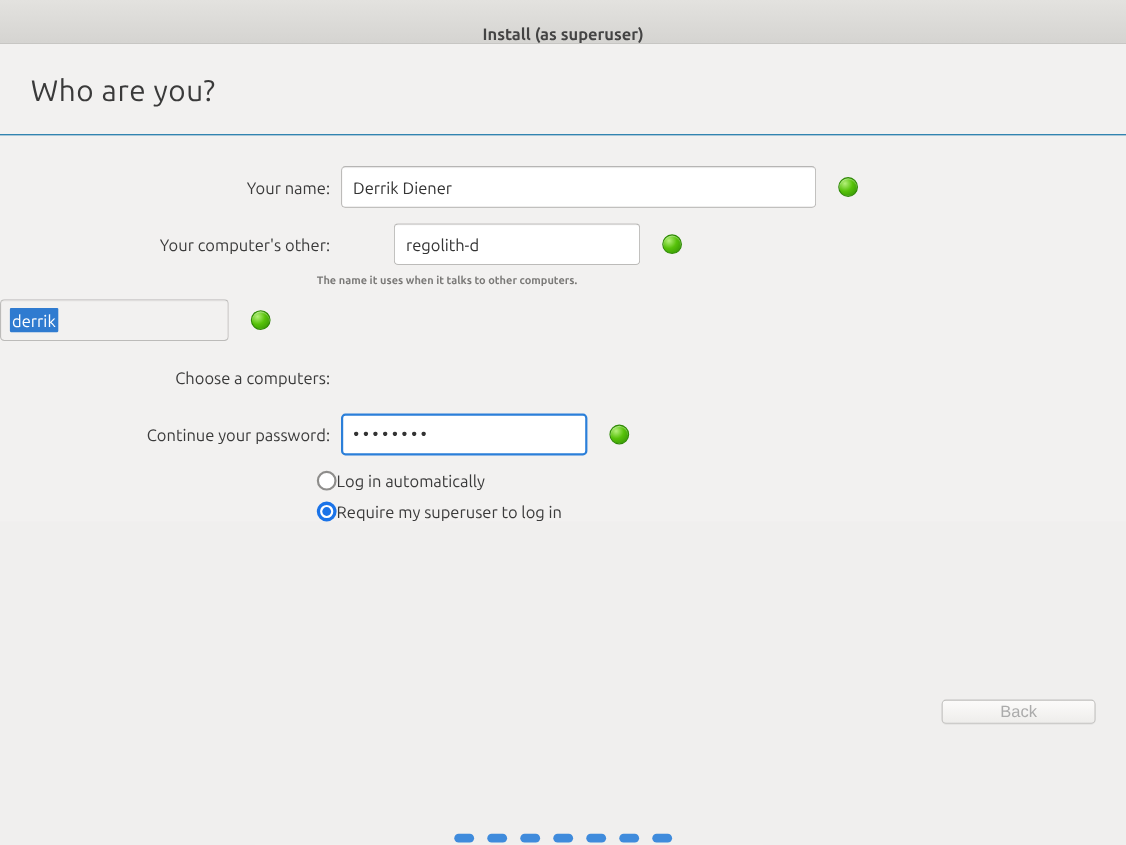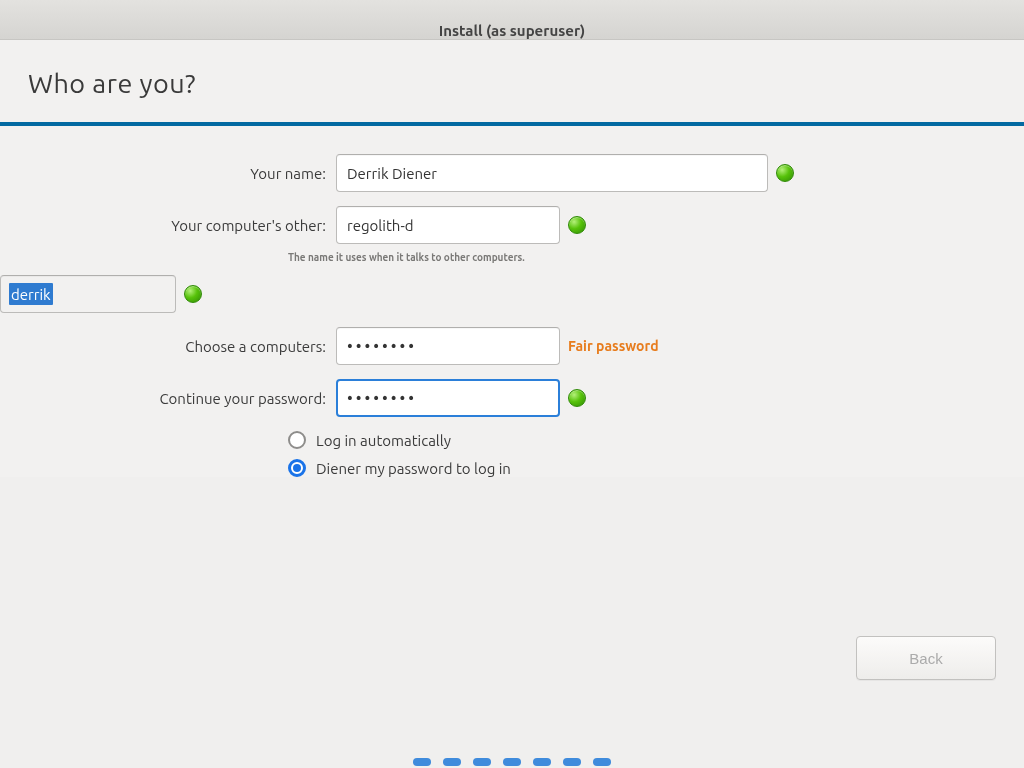--- a/index.html
+++ b/index.html
@@ -33,45 +33,45 @@
   }
 
   
   .page-title {
     font-size: 27px;
     color: #3a3a3a;
     font-weight: 400;
     margin: 0;
     padding: 28px 0 24px 28px;
     letter-spacing: 0.5px;
-    border-bottom: 4px solid #0369a1;
+    border-bottom: 1px solid #0369a1;
   }
 
   .form {
     padding-top: 28px;
   }
 
   .row {
     display: flex;
     align-items: center;
     margin-bottom: 14px;
     min-height: 38px;
   }
   .row .lbl {
-    width: 336px;
+    width: 310px;
     text-align: right;
     padding-right: 10px;
     font-size: 15px;
     color: #3b3b3b;
   }
 
   .field-wrap {
     display: flex;
     align-items: center;
-    gap: 8px;
+    gap: 20px;
   }
 
   input[type="text"], input[type="password"] {
     height: 38px;
     border: 1px solid #bcbbb9;
     border-top-color: #b0afad;
     border-radius: 4px;
     background: #ffffff;
     padding: 0 10px;
     font-size: 15px;
@@ -84,22 +84,22 @@
     letter-spacing: 3px;
     font-size: 16px;
   }
   input.focused {
     border: 2px solid #2b7fd9;
     padding: 0 9px;
     box-shadow: 0 0 0 0 rgba(0,0,0,0);
   }
 
   .w-wide { width: 432px; }
-  .w-mid1 { width: 224px; }
-  .w-mid2 { width: 176px; }
+  .w-mid1 { width: 224px; margin-left: 48px; }
+  .w-mid2 { width: 208px; }
   .w-pw   { width: 224px; }
 
   
   .sel-wrap { position: relative; display: inline-block; }
   .sel-wrap input { position: relative; background: transparent; z-index: 2; }
   .sel-wrap .selbg {
     position: absolute;
     left: 9px; top: 8px;
     height: 22px;
     background: #2f7bd0;
@@ -130,21 +130,20 @@
     font-size: 14px;
     font-weight: 600;
     color: #e77c1d;
   }
 
   
   .radio-group { margin-left: 288px; margin-top: 6px; }
   .radio-row {
     display: flex;
     align-items: center;
-    gap: 10px;
     margin-bottom: 10px;
     font-size: 15px;
     color: #3b3b3b;
   }
   .radio {
     width: 18px; height: 18px;
     border-radius: 50%;
     border: 2px solid #8e8d8b;
     background: #fff;
     position: relative;
@@ -167,21 +166,21 @@
   
   .button-bar {
     position: absolute;
     right: 28px;
     top: 636px;
     display: flex;
     gap: 14px;
   }
   .btn {
     min-width: 140px;
-    height: 44px;
+    height: 22px;
     border: 1px solid #c2c1bf;
     border-radius: 4px;
     background: linear-gradient(to bottom, #fcfbfa, #eeedeb);
     font-size: 15px;
     color: #3b3b3b;
     cursor: pointer;
     box-shadow: 0 1px 0 rgba(0,0,0,0.04);
   }
   .btn.disabled {
     color: #ababab;
@@ -240,42 +239,38 @@
         <span class="sel-wrap">
           <span class="selbg" id="selbg" style="width: 44px;"></span>
           <input type="text" class="w-mid2 selected" id="username-input" value="derrik" style="">
         </span>
         <span class="ok-dot"></span>
       </div>
     </div>
 
     <div class="row">
       <div class="lbl">Choose a computers:</div>
-      <div class="field-wrap">
-        <input type="password" class="w-pw" value="••••••••" style="">
-        <span class="strength">Fair password</span>
-      </div>
     </div>
 
     <div class="row">
       <div class="lbl">Continue your password:</div>
       <div class="field-wrap">
         <input type="password" class="w-pw focused" value="••••••••" style="">
         <span class="ok-dot"></span>
       </div>
     </div>
 
     <div class="radio-group">
       <div class="radio-row">
         <span class="radio"></span>
         <span>Log in automatically</span>
       </div>
       <div class="radio-row">
         <span class="radio checked"></span>
-        <span>Diener my password to log in</span>
+        <span>Require my superuser to log in</span>
       </div>
     </div>
 
   </div>
 </div>
 
 <div class="button-bar">
   <button class="btn disabled">Back</button>
 </div>
 

